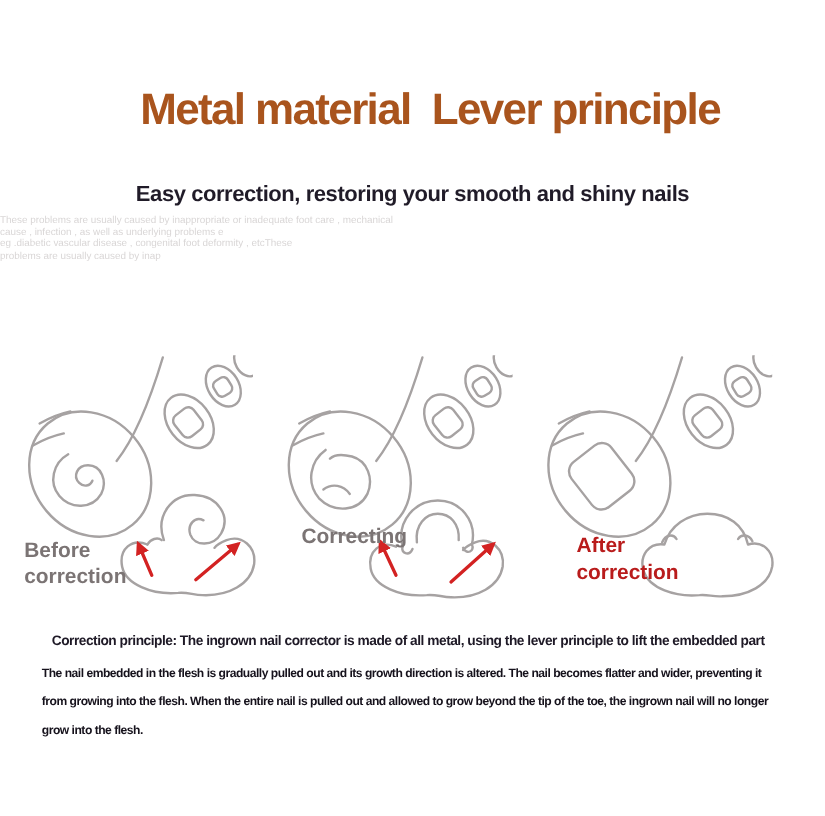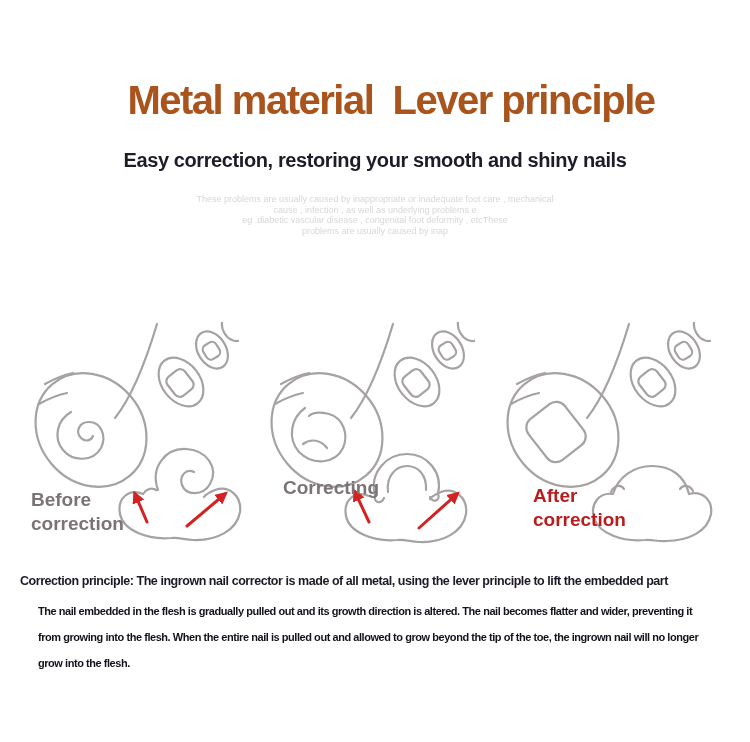--- a/index.html
+++ b/index.html
@@ -5,44 +5,44 @@
   html,body{margin:0;padding:0;}
   body{
     width:750px;height:742px;background:#ffffff;overflow:hidden;
     font-family:"Liberation Sans",sans-serif;
   }
   .title{
     padding-top:78px;text-align:center;white-space:pre;
     font-size:40px;font-weight:bold;letter-spacing:-1.5px;color:#a9541d;padding-left:32px;
   }
   .subtitle{
-    margin-top:26px;text-align:center;
+    margin-top:43px;text-align:center;
     font-size:20px;font-weight:bold;letter-spacing:-0.4px;color:#201b28;
   }
   .disclaimer{
-    margin-top:22px;text-align:center;white-space:pre-line;
+    margin-top:6px;white-space:pre-line;
     font-size:9px;line-height:10.5px;color:#d9d6d6;
   }
   .figures{
     margin-top:86px;height:222px;
-    display:flex;justify-content:center;padding:0 12px;
+    display:flex;justify-content:flex-start;padding:0 12px;
   }
   .figure{position:relative;width:236px;height:222px;}
   .foot-sketch{position:absolute;top:0;left:8px;}
   .cross-section{position:absolute;bottom:0;right:6px;}
   .stage-label{
     position:absolute;white-space:pre-line;
     font-size:19px;font-weight:bold;line-height:24px;color:#7b7474;
   }
   .figure.before .stage-label{left:10px;bottom:8px;}
   .figure.correcting .stage-label{left:26px;bottom:44px;}
   .figure.after .stage-label{left:40px;bottom:12px;color:#b91c1c;}
   .figure.correcting .cross-section{right:16px;}
   .principle{
-    margin-top:30px;padding:0 20px;white-space:nowrap;
+    margin-top:30px;padding:0 47px;white-space:nowrap;
     font-size:12.5px;font-weight:bold;letter-spacing:-0.45px;color:#1e1926;
   }
   .description{
     margin-top:10px;padding:0 36px 0 38px;
     font-size:11px;font-weight:bold;letter-spacing:-0.45px;line-height:26px;
     color:#16121c;
   }
   .sk{stroke:#a6a2a2;fill:none;stroke-width:2.2;stroke-linecap:round;stroke-linejoin:round;}
   .ar{stroke:#d32222;fill:none;stroke-width:3;stroke-linecap:round;}
 </style>

